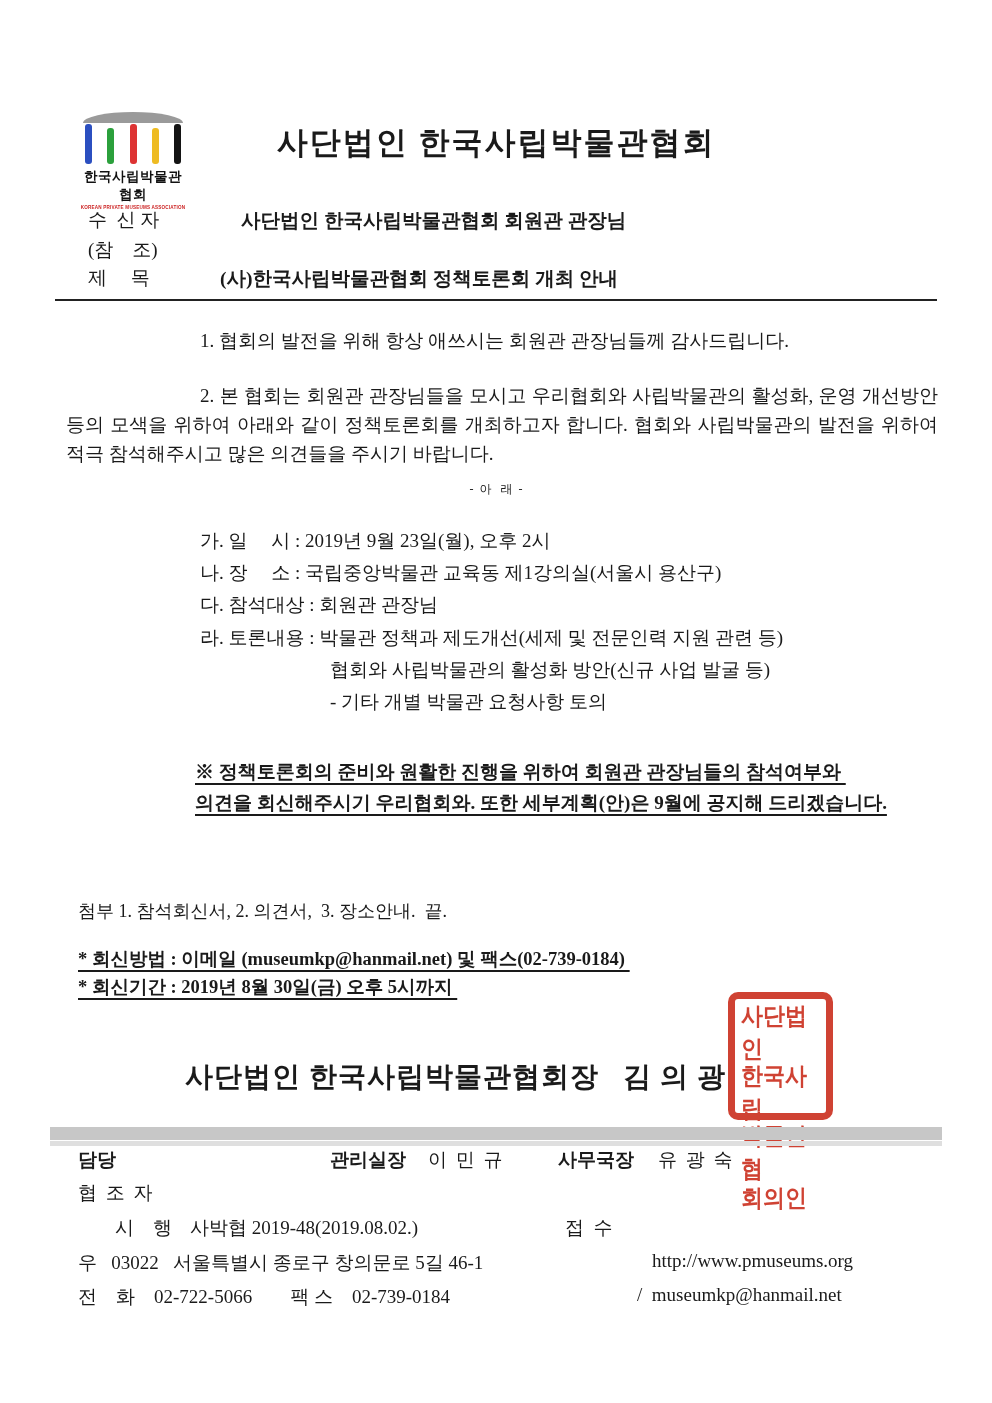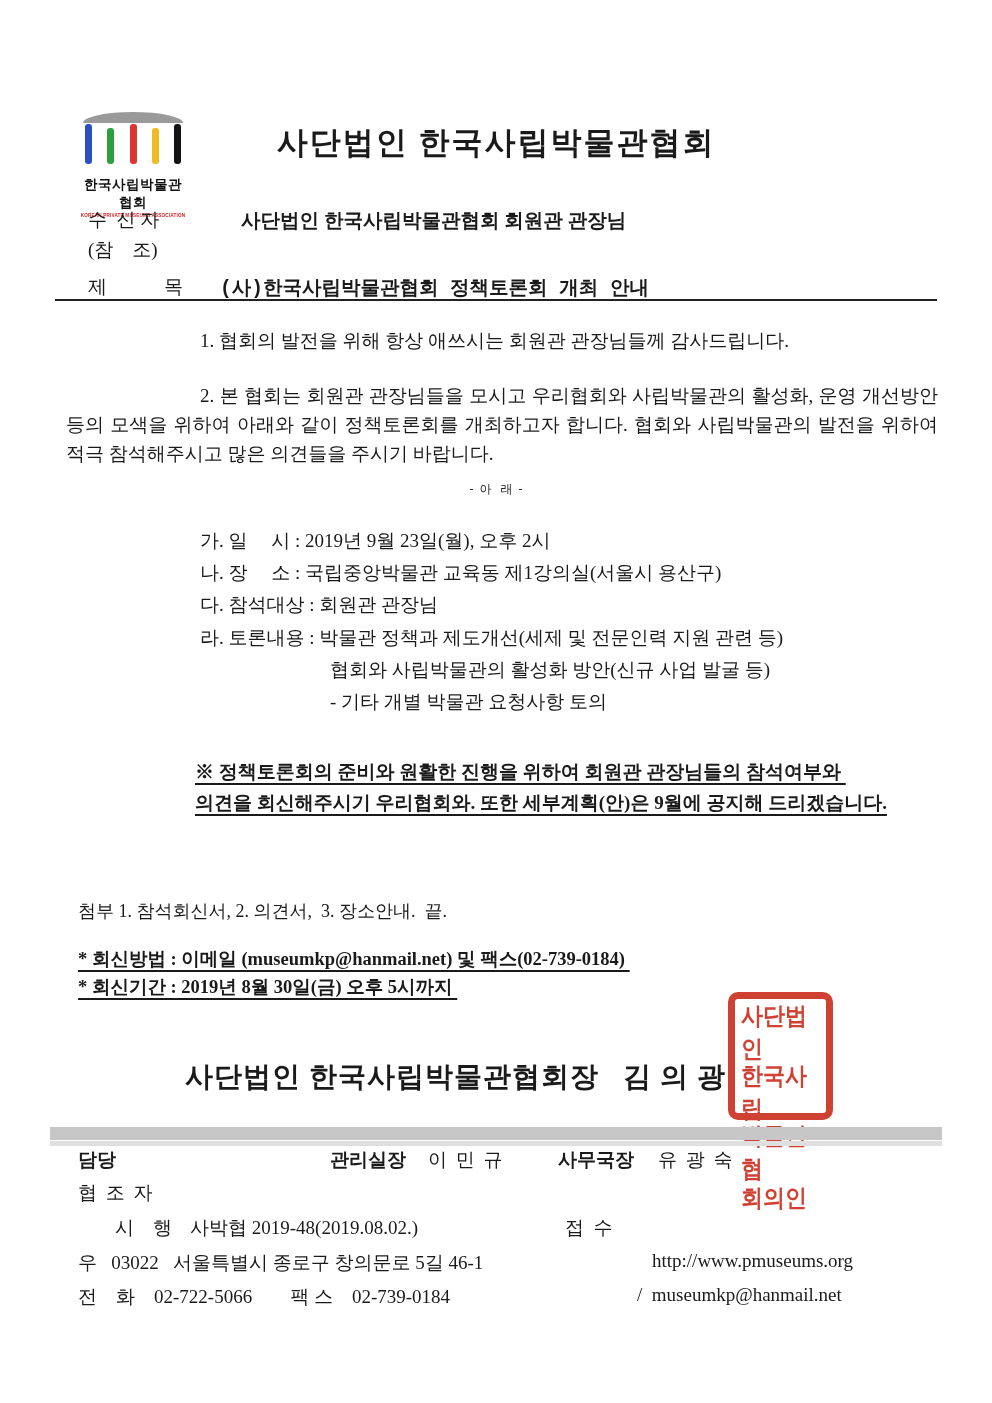--- a/index.html
+++ b/index.html
@@ -23,36 +23,36 @@
   .logo { left: 78px; top: 112px; width: 110px; text-align: center; }
   .logo-arc {
     width: 100px; height: 11px; margin: 0 auto;
     background: #9a9a9a;
     border-radius: 50% 50% 50% 50% / 100% 100% 0 0;
   }
   .logo-bars { display: flex; justify-content: space-between; width: 96px; margin: 1px auto 0; height: 42px; }
   .logo-bar { width: 7px; border-radius: 3px; }
   .logo-bar:nth-child(even) { margin-top: 4px; height: 36px; }
   .logo-bar:nth-child(odd) { height: 40px; }
-  .logo-ko { font-family: "Liberation Sans", "DejaVu Sans", sans-serif; font-weight: bold; font-size: 13.5px; letter-spacing: 0.5px; color: #111; margin-top: 10px; }
+  .logo-ko { font-family: "Liberation Sans", "DejaVu Sans", sans-serif; font-weight: bold; font-size: 13.5px; letter-spacing: 0.5px; color: #111; margin-top: 2px; }
   .logo-en { font-family: "Liberation Sans", "DejaVu Sans", sans-serif; font-weight: bold; font-size: 4.6px; color: #cc2222; letter-spacing: 0.2px; margin-top: 1px; }
 
   .doc-title {
     left: 0; top: 122px; width: 992px;
     text-align: center;
     font-size: 31px; font-weight: bold; letter-spacing: 2px;
   }
 
   
   .meta-row { left: 88px; font-size: 19px; display: flex; }
   .meta-label { width: 132px; flex: none; }
   .meta-value { font-weight: bold; font-size: 19.5px; }
   .row-recipient { top: 207px; gap: 21px; }
   .row-cc { top: 237px; }
-  .row-subject { top: 274px; font-family: Liberation Mono, monospace; }
+  .row-subject { top: 265px; }
   .divider { left: 55px; top: 299px; width: 882px; height: 0; border-top: 2px solid #222; }
 
   
   .para { left: 66px; width: 872px; font-size: 19px; line-height: 29px; text-align: justify; text-indent: 134px; }
   .para1 { top: 326px; }
   .para2 { top: 381px; }
   .below-heading { left: 0; top: 481px; width: 992px; text-align: center; font-size: 12px; }
   .list { left: 200px; top: 528px; font-size: 19px; }
   .list-line { height: 32.2px; }
   .list-line.ind { padding-left: 130px; }

